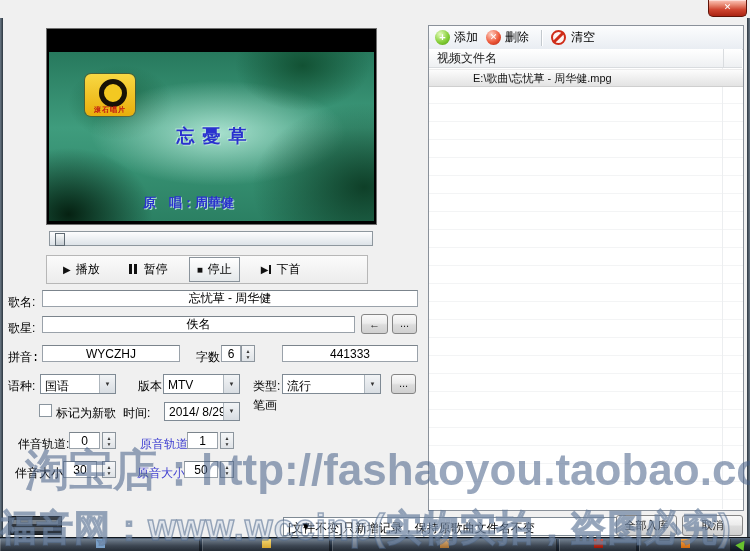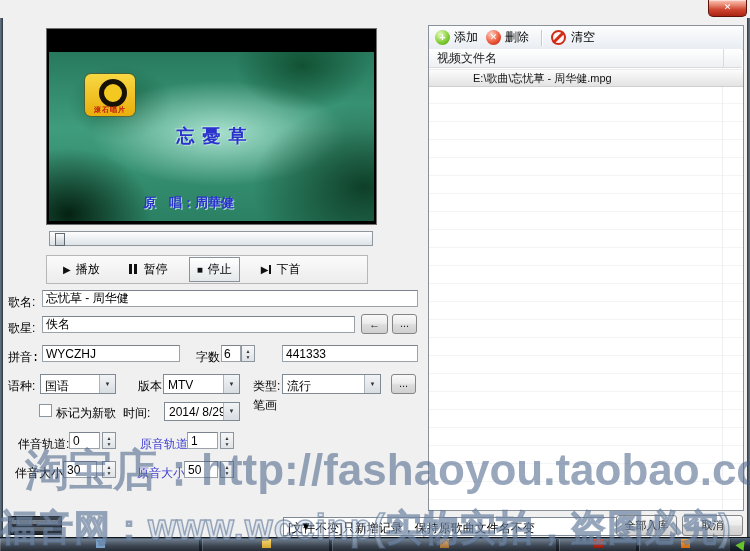--- a/index.html
+++ b/index.html
@@ -47,21 +47,21 @@
   .tbtn{display:flex;align-items:center;gap:5px;font-size:12px;color:#000;padding:3px 7px;border:1px solid transparent;}
   .tbtn.pressed{border:1px solid #8a939b;background:linear-gradient(#ffffff,#e4e8ea);}
   .gi{font-size:10px;color:#111;line-height:10px;}
   .pausebars i{display:inline-block;width:3px;height:10px;background:#111;margin-right:2px;}
   .nextwrap{display:flex;align-items:center;}
   .nextbar{display:inline-block;width:2px;height:9px;background:#111;margin-left:1px;}
   
   .flabel{position:absolute;font-size:12px;color:#000;white-space:nowrap;}
   .blue{color:#3c3cd0;}
   .tinput{position:absolute;height:17px;border:1px solid #9aa2aa;border-top-color:#7b848c;background:#fff;
-    font-size:12px;padding:0 3px;box-sizing:border-box;font-family:inherit;outline:none;}
+    font-size:12px;padding:0 3px;box-sizing:border-box;font-family:inherit;outline:none;text-align:center;}
   .spin{position:absolute;width:14px;height:17px;border:1px solid #8d969e;box-sizing:border-box;
     background:linear-gradient(#f6f7f8,#dfe3e7);display:flex;flex-direction:column;align-items:center;justify-content:center;}
   .spin span{display:block;font-size:5px;line-height:6px;color:#333;}
   .pbtn{position:absolute;border:1px solid #858585;border-radius:3px;box-sizing:border-box;cursor:default;
     background:linear-gradient(#f9f9f9 0%,#ececec 45%,#dcdcdc 55%,#d0d0d0 100%);
     font-size:11px;color:#222;text-align:center;}
   .combo{position:absolute;height:20px;border:1px solid #7f8a94;background:#fff;box-sizing:border-box;font-size:12px;}
   .combo .ctext{position:absolute;left:4px;top:3px;white-space:nowrap;}
   .combo .carrow{position:absolute;right:0;top:0;bottom:0;width:15px;border-left:1px solid #aeb6bd;
     background:linear-gradient(#f2f4f6,#d8dde2);font-size:6px;color:#333;text-align:center;line-height:18px;}

